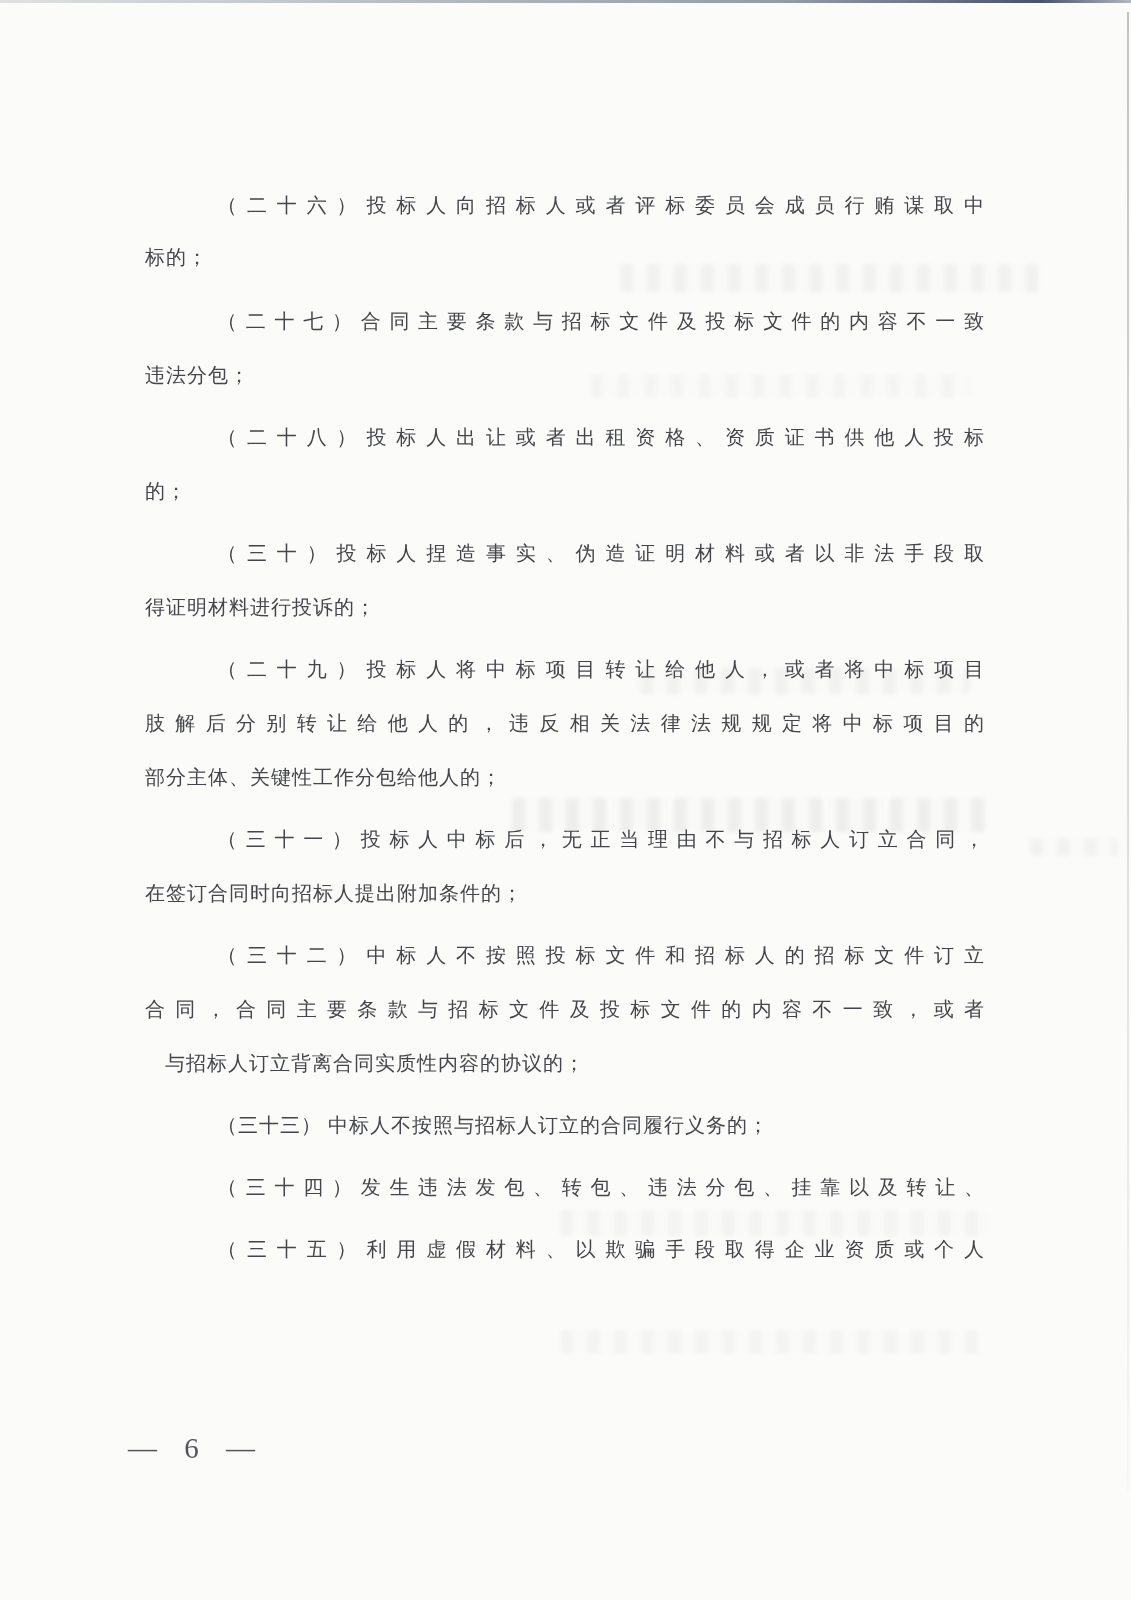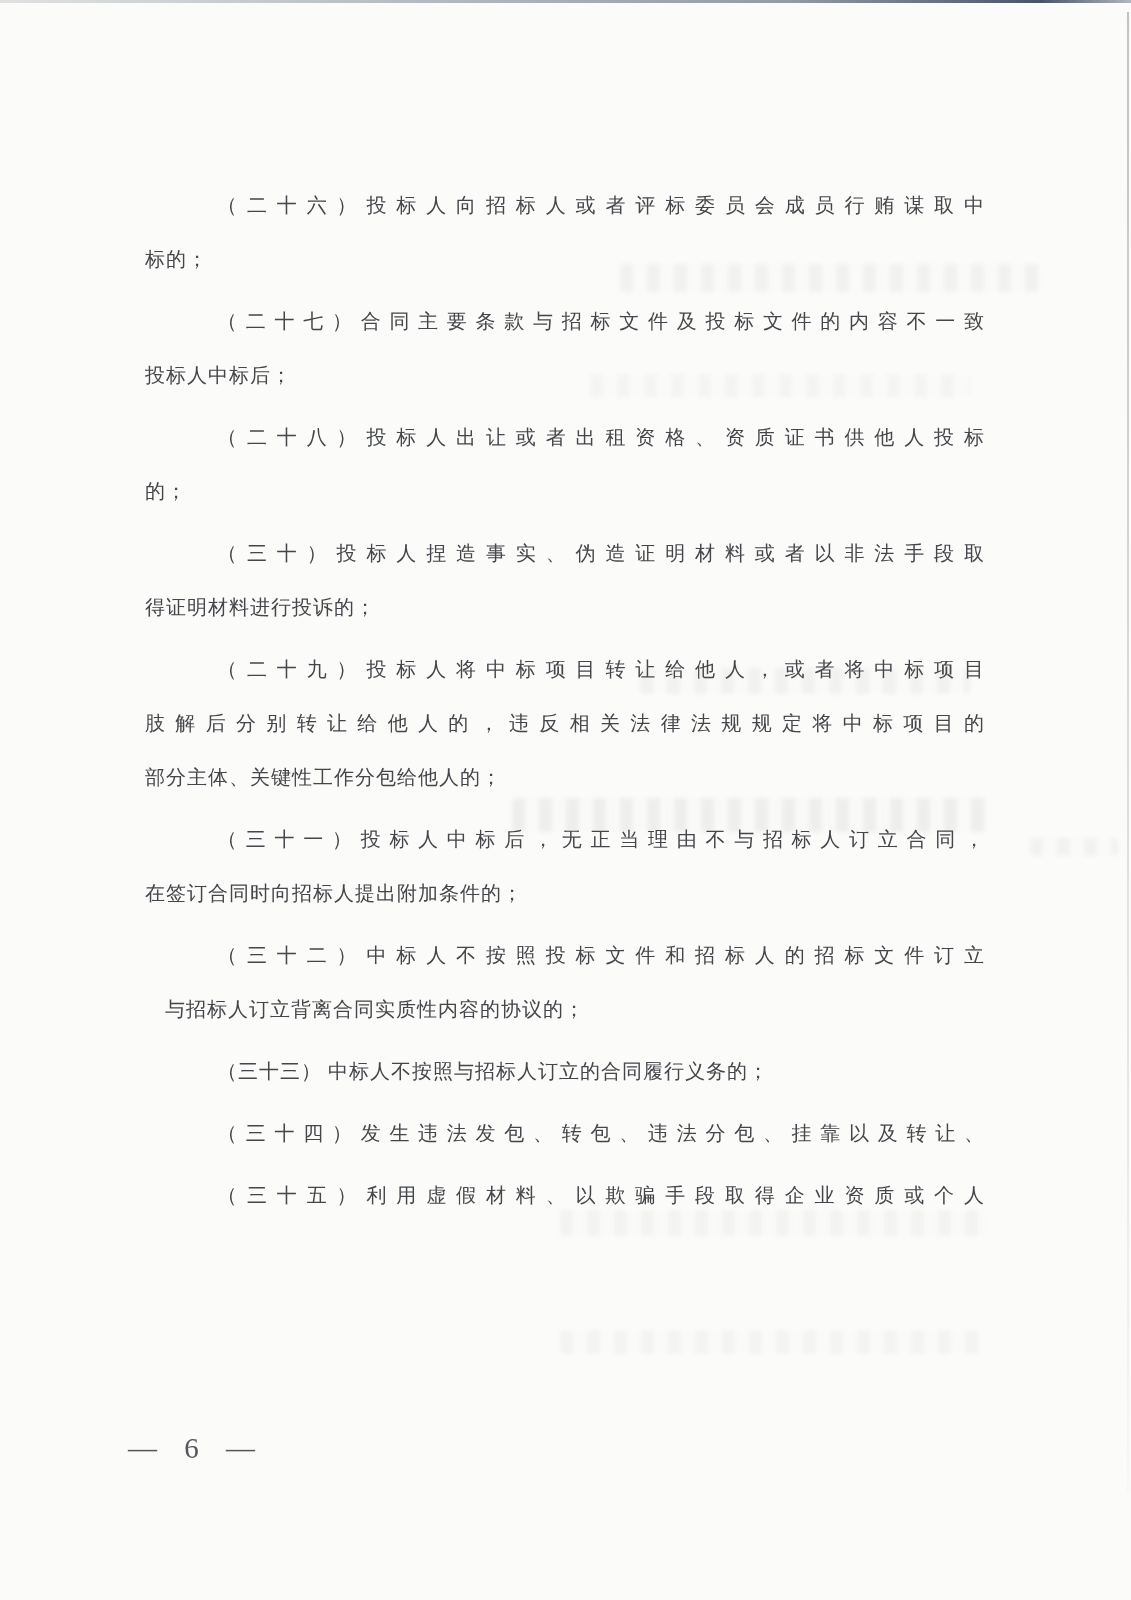--- a/index.html
+++ b/index.html
@@ -98,26 +98,26 @@
   <div class="smudge s3"></div>
   <div class="smudge s4"></div>
   <div class="smudge s5"></div>
   <div class="smudge s6"></div>
   <div class="smudge s7"></div>
 
   <main class="content">
 
     <p class="para">
       <span class="ln fill ind" style="display: block;">（二十六）投标人向招标人或者评标委员会成员行贿谋取中</span>
-      <span class="ln end" style="display: block;">标的；</span>
+      <span class="ln end" style="display: block; font-family: Liberation Mono, monospace;">标的；</span>
     </p>
 
     <p class="para">
       <span class="ln fill ind" style="display: block;">（二十七）合同主要条款与招标文件及投标文件的内容不一致</span>
-      <span class="ln end" style="display: block;">投标人中标后；</span>
+      <span class="ln end" style="display: block;">违法分包；</span>
     </p>
 
     <p class="para">
       <span class="ln fill ind" style="display: block;">（二十八）投标人出让或者出租资格、资质证书供他人投标</span>
       <span class="ln end" style="display: block;">的；</span>
     </p>
 
     <p class="para">
       <span class="ln fill ind" style="display: block;">（三十）投标人捏造事实、伪造证明材料或者以非法手段取</span>
       <span class="ln end" style="display: block;">得证明材料进行投诉的；</span>
@@ -129,20 +129,21 @@
       <span class="ln end" style="display: block;">部分主体、关键性工作分包给他人的；</span>
     </p>
 
     <p class="para">
       <span class="ln fill ind" style="display: block;">（三十一）投标人中标后，无正当理由不与招标人订立合同，</span>
       <span class="ln end" style="display: block;">在签订合同时向招标人提出附加条件的；</span>
     </p>
 
     <p class="para">
       <span class="ln fill ind" style="display: block;">（三十二）中标人不按照投标文件和招标人的招标文件订立</span>
+      <span class="ln fill" style="display: block;">合同，合同主要条款与招标文件及投标文件的内容不一致，或者</span>
       <span class="ln end" style="display: block; margin-left: 20px;">与招标人订立背离合同实质性内容的协议的；</span>
     </p>
 
     <p class="para">
       <span class="ln end ind" style="display: block;">（三十三） 中标人不按照与招标人订立的合同履行义务的；</span>
     </p>
 
     <p class="para">
       <span class="ln fill ind" style="display: block;">（三十四）发生违法发包、转包、违法分包、挂靠以及转让、</span>
     </p>

